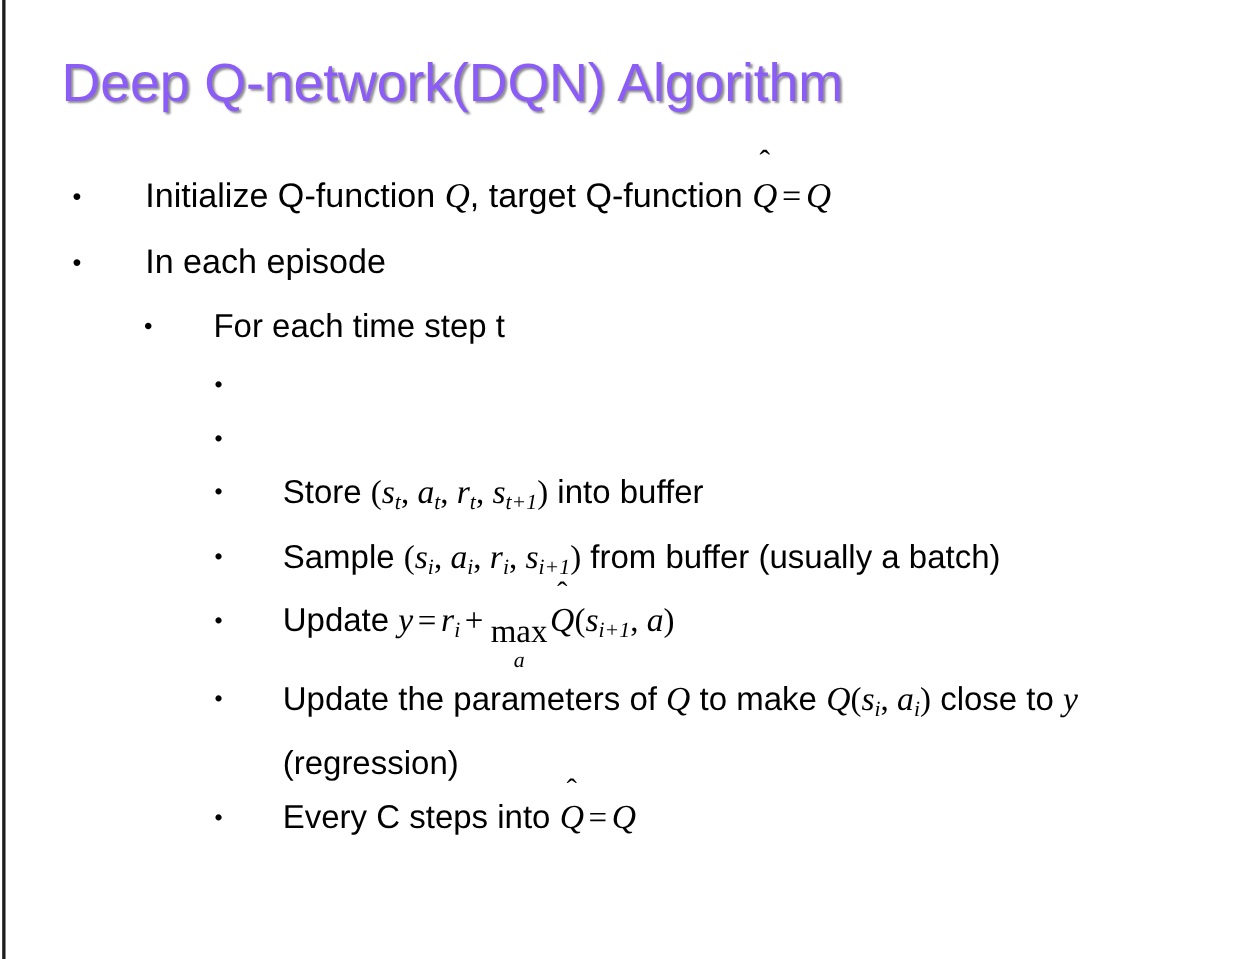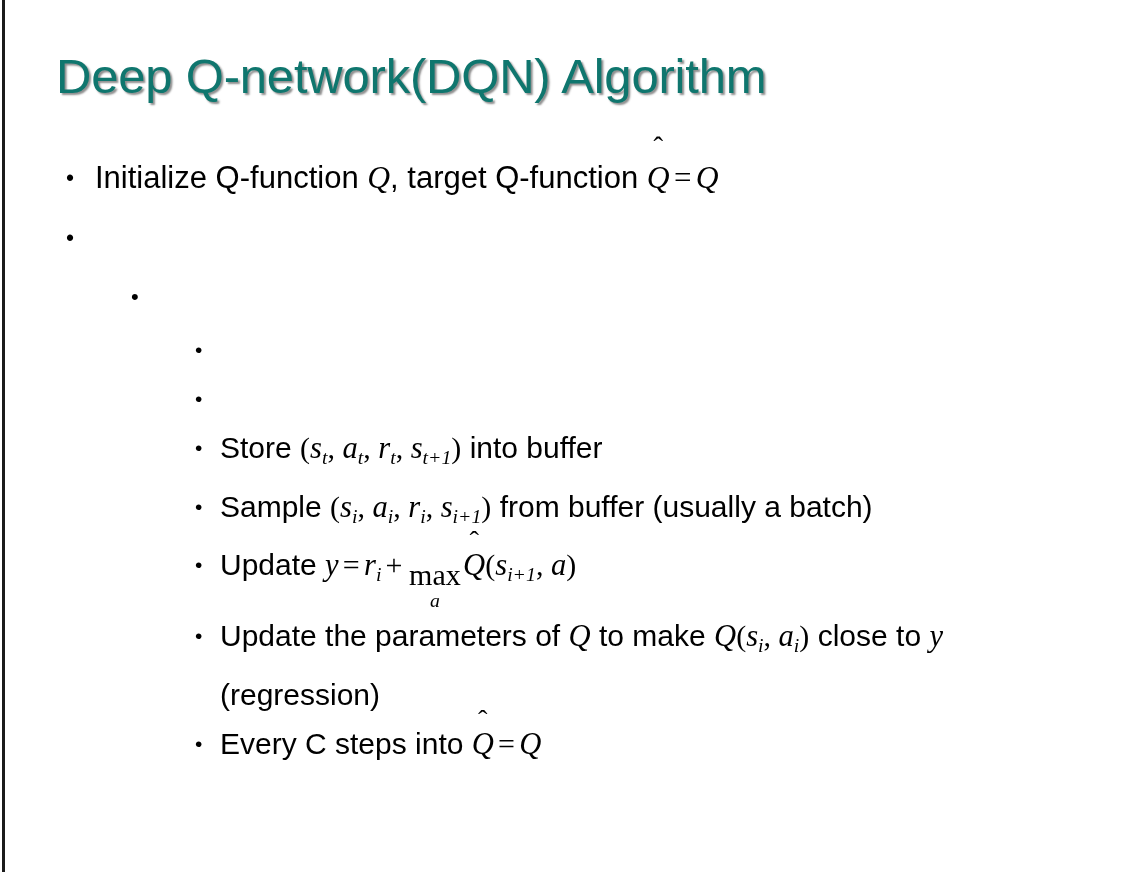--- a/index.html
+++ b/index.html
@@ -35,21 +35,21 @@
   }
 
   .slide-title {
     position: absolute;
     left: 56px;
     top: 46px;
     font-size: 49px;
     line-height: 60px;
     font-weight: 400;
     letter-spacing: -0.2px;
-    color: #0f766e;
+    color: #8b5cf6;
     text-shadow: 2px 2px 2px rgba(0,0,0,0.45);
     white-space: nowrap;
   }
 
   .body-block {
     position: absolute;
     left: 0;
     top: 148px;
     width: 1124px;
   }
@@ -62,20 +62,21 @@
 
   .bullet-dot {
     flex: 0 0 auto;
     text-align: left;
     line-height: inherit;
   }
 
   .bullet-text {
     flex: 0 1 auto;
     line-height: inherit;
+    margin-left: 37px;
   }
 
   
   .lvl1 {
     padding-left: 66px;
     font-size: 31px;
     line-height: 60px;
     margin-bottom: 0px;
   }
   .lvl1 .bullet-dot { width: 29px; font-size: 23px; }
@@ -169,24 +170,26 @@
 
   <div class="body-block">
 
     <div class="bullet-row lvl1">
       <span class="bullet-dot">•</span>
       <span class="bullet-text"><span>Initialize Q-function </span><span class="mi">Q</span><span>, target Q-function </span><span class="hatted"><span class="hat">̂</span><span>Q</span></span><span class="mo">=</span><span class="mi">Q</span></span>
     </div>
 
     <div class="bullet-row lvl1">
       <span class="bullet-dot">•</span>
+      <span class="bullet-text">In each episode</span>
     </div>
 
     <div class="bullet-row lvl2">
       <span class="bullet-dot">•</span>
+      <span class="bullet-text">For each time step t</span>
     </div>
 
     <div class="bullet-row lvl3">
       <span class="bullet-dot">•</span>
     </div>
 
     <div class="bullet-row lvl3">
       <span class="bullet-dot">•</span>
     </div>
 

